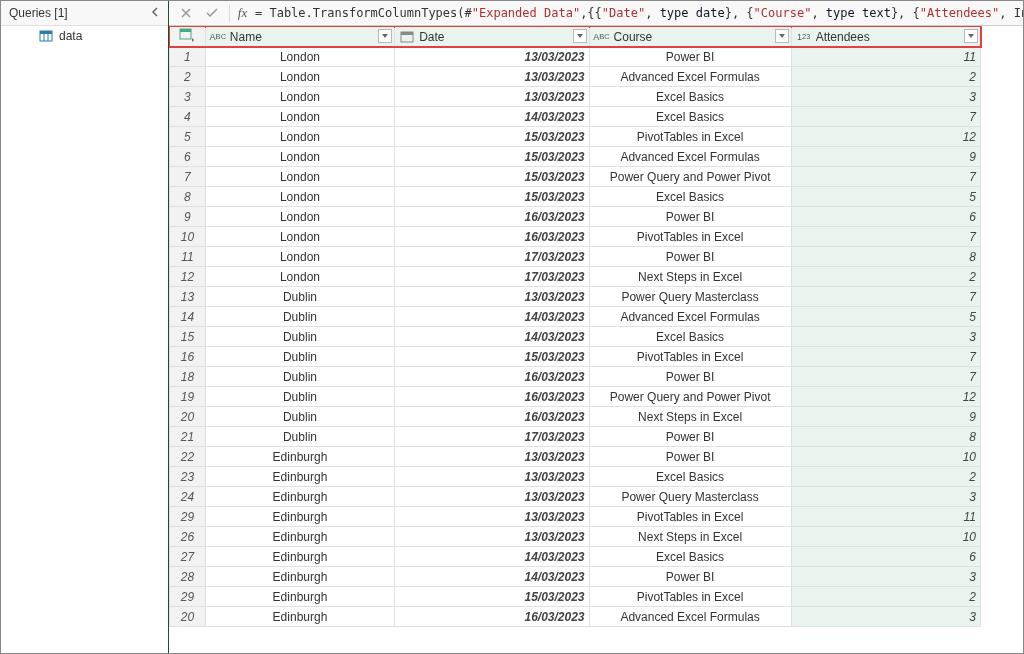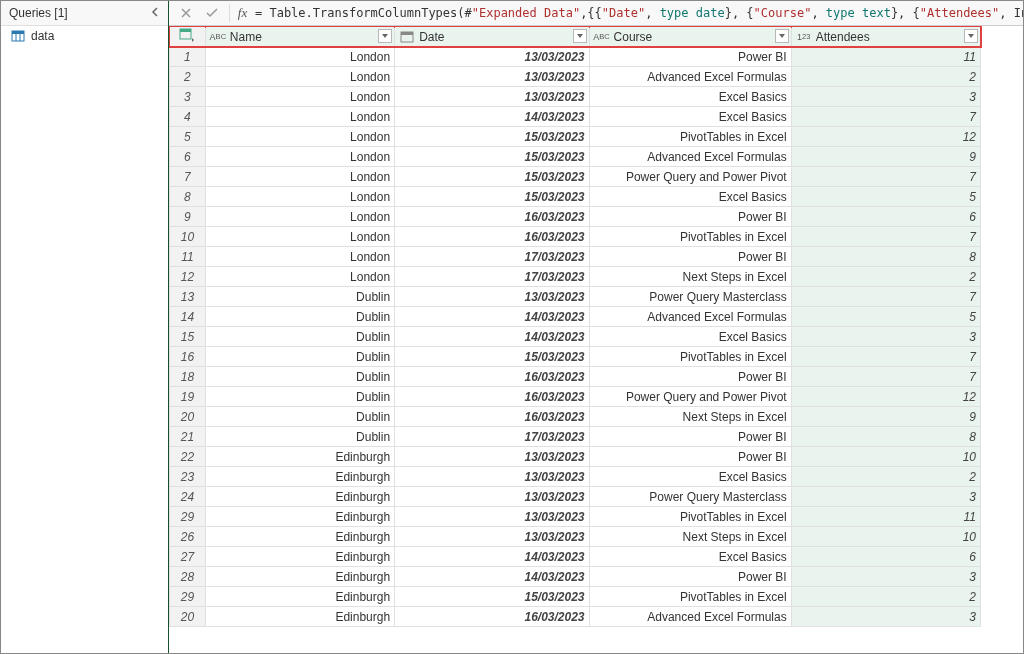--- a/index.html
+++ b/index.html
@@ -2,47 +2,47 @@
 <html><head>
 <meta charset="utf-8">
 <style>
 * { box-sizing: border-box; margin: 0; padding: 0; }
 body { font-family: "Segoe UI", Arial, sans-serif; font-size: 12px; background: #fff; color: #333; border: 1px solid #888; width: 1024px; height: 654px; overflow: hidden; }
 .app { display: flex; flex-direction: column; height: 100%; }
 .topbar { display: flex; height: 25px; border-bottom: 1px solid #ccc; align-items: stretch; background: #f8f8f8; }
 .queries-pane { width: 168px; border-right: 1px solid #14532d; background: #fff; display: flex; flex-direction: column; }
 .queries-header { display: flex; justify-content: space-between; align-items: center; padding: 4px 8px; border-bottom: 1px solid #e0e0e0; background: #f8f8f8; height: 25px; }
 .queries-header .collapse { color: #666; cursor: pointer; }
-.query-item { display: flex; align-items: center; gap: 6px; padding: 3px 10px; }
+.query-item { display: flex; align-items: center; gap: 6px; padding: 3px 10px; margin-left: 28px; }
 .query-item .q-icon { width: 14px; height: 14px; display: inline-flex; }
 .main { display: flex; flex: 1; overflow: hidden; }
 .formula-bar { display: flex; align-items: center; flex: 1; gap: 8px; padding: 0 8px; }
 .fb-btn { width: 18px; height: 18px; display: inline-flex; align-items: center; justify-content: center; color: #888; }
 .fb-btn.sep { border-left: 1px solid #ddd; padding-left: 8px; }
 .fx { font-style: italic; font-family: "Times New Roman", serif; font-size: 13px; color: #555; }
 .formula { flex: 1; white-space: nowrap; overflow: hidden; font-family: Consolas, monospace; font-size: 12px; color: #333; }
-.formula .kw { color: #0f766e; }
+.formula .kw { color: #0f172a; }
 .formula .str { color: #b03030; }
 .data-area { flex: 1; overflow: auto; background: #fff; }
 table { border-collapse: collapse; width: 812px; table-layout: fixed; }
 th, td { border: 1px solid #e0e0e0; height: 20px; padding: 0 4px; overflow: hidden; white-space: nowrap; }
 .col-rownum { width: 28px; }
 .col-name { width: 148px; }
 .col-date { width: 152px; }
 .col-course { width: 158px; }
 .col-att { width: 148px; }
 th { background: #eaf4ef; font-weight: normal; text-align: left; position: relative; }
 thead tr { outline: 2px solid #e04040; outline-offset: -1px; }
 th.rownum-h { background: #f2f2f2; text-align: center; padding: 0; }
 th .hdr { display: flex; align-items: center; gap: 4px; height: 100%; }
 th .type-icon { width: 16px; height: 14px; display: inline-flex; align-items: center; justify-content: center; }
 th .drop { position: absolute; right: 2px; top: 2px; width: 14px; height: 14px; border: 1px solid #b8b8b8; background: #fff; display: flex; align-items: center; justify-content: center; }
 th .drop svg { width: 8px; height: 8px; }
 td.rownum { background: #f2f2f2; text-align: center; color: #555; font-style: italic; }
-td.name, td.course { text-align: right; }
+td.name, td.course { text-align: center; }
 td.date { text-align: right; font-style: italic; color: #444; font-weight: bold; }
 td.att { text-align: right; background: #eaf4ef; font-style: italic; color: #444; }
 .table-icon-h { display: inline-flex; width: 16px; height: 14px; }
 .abc { font-size: 9px; color: #555; }
 .num123 { font-size: 9px; color: #555; }
 </style>
 </head>
 <body>
 
 <div class="app">

